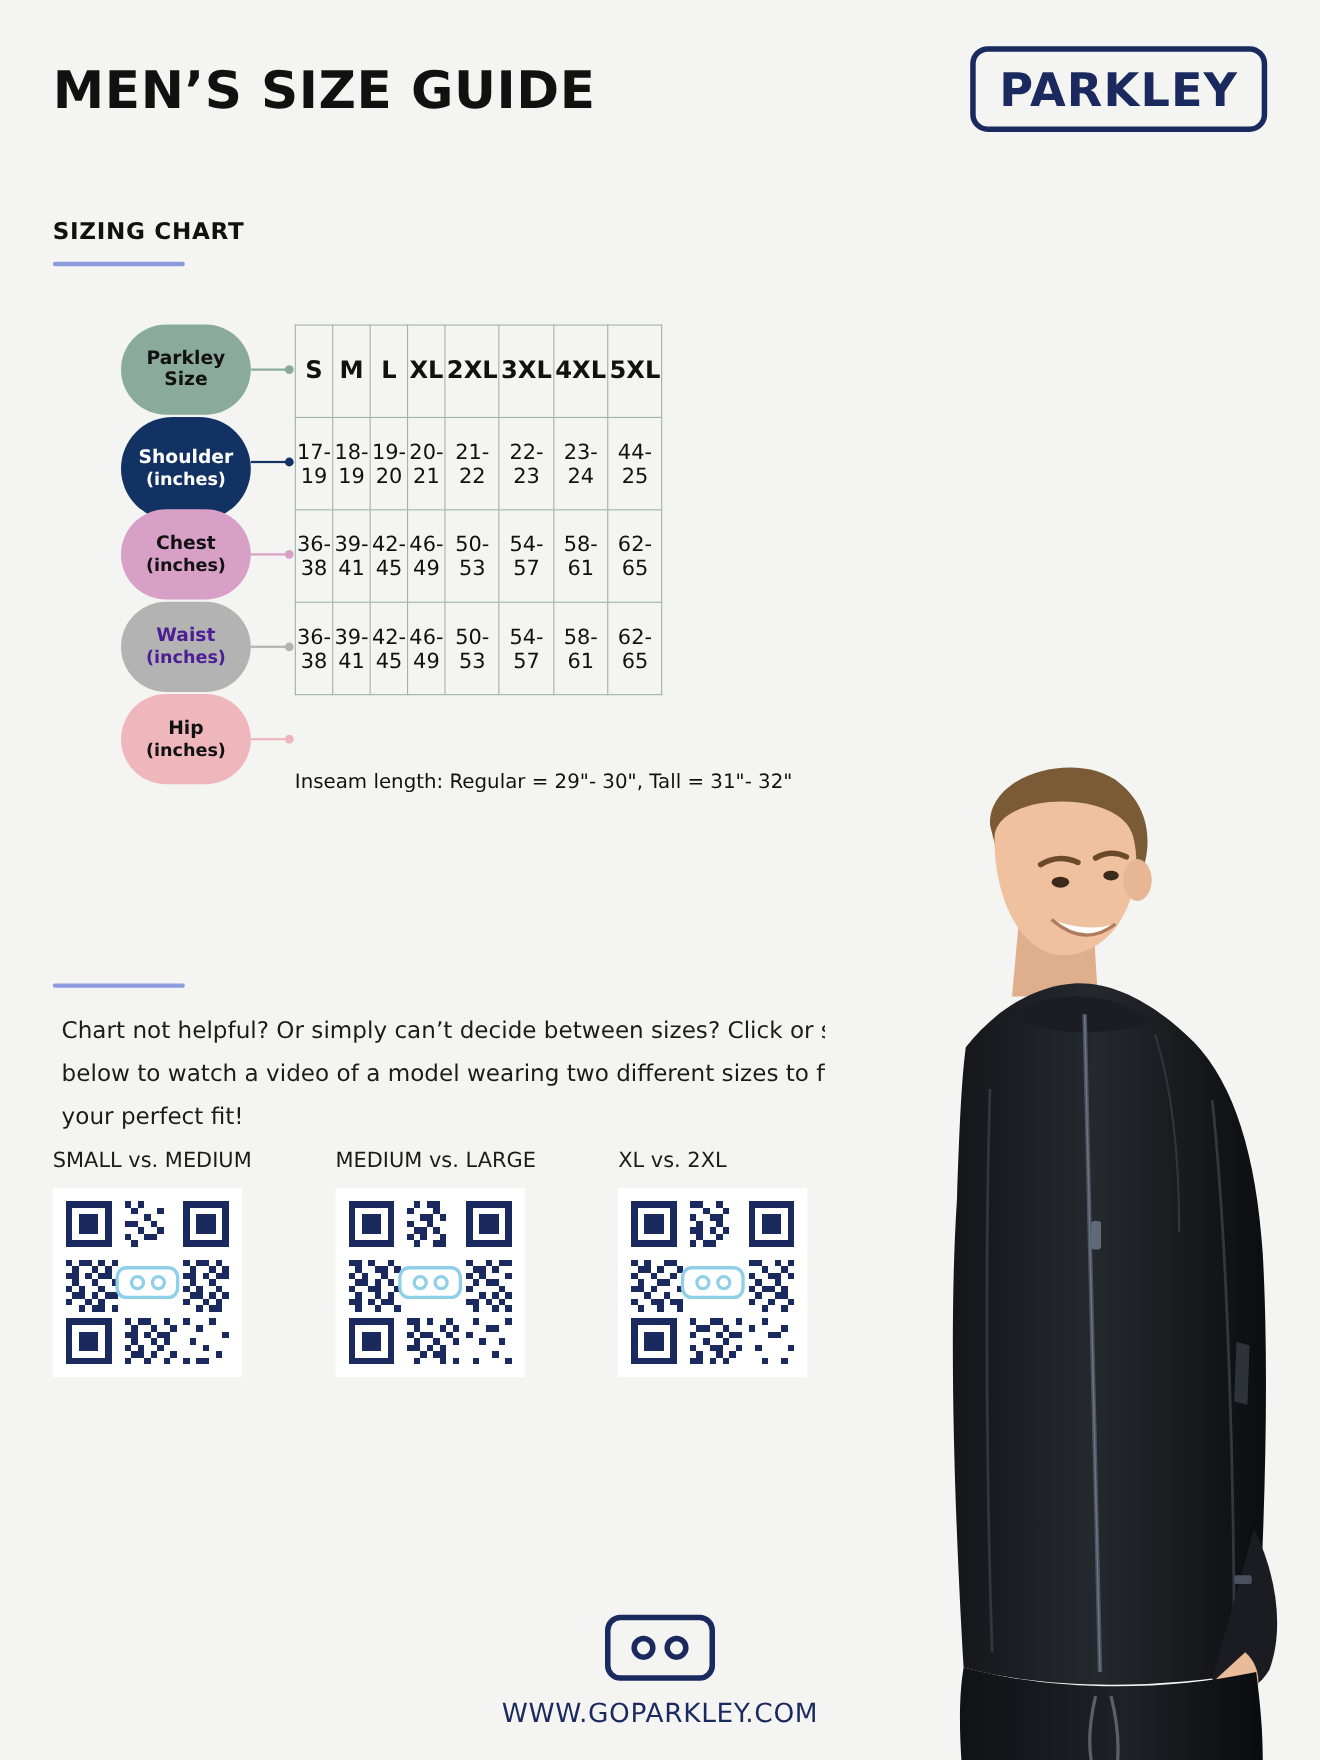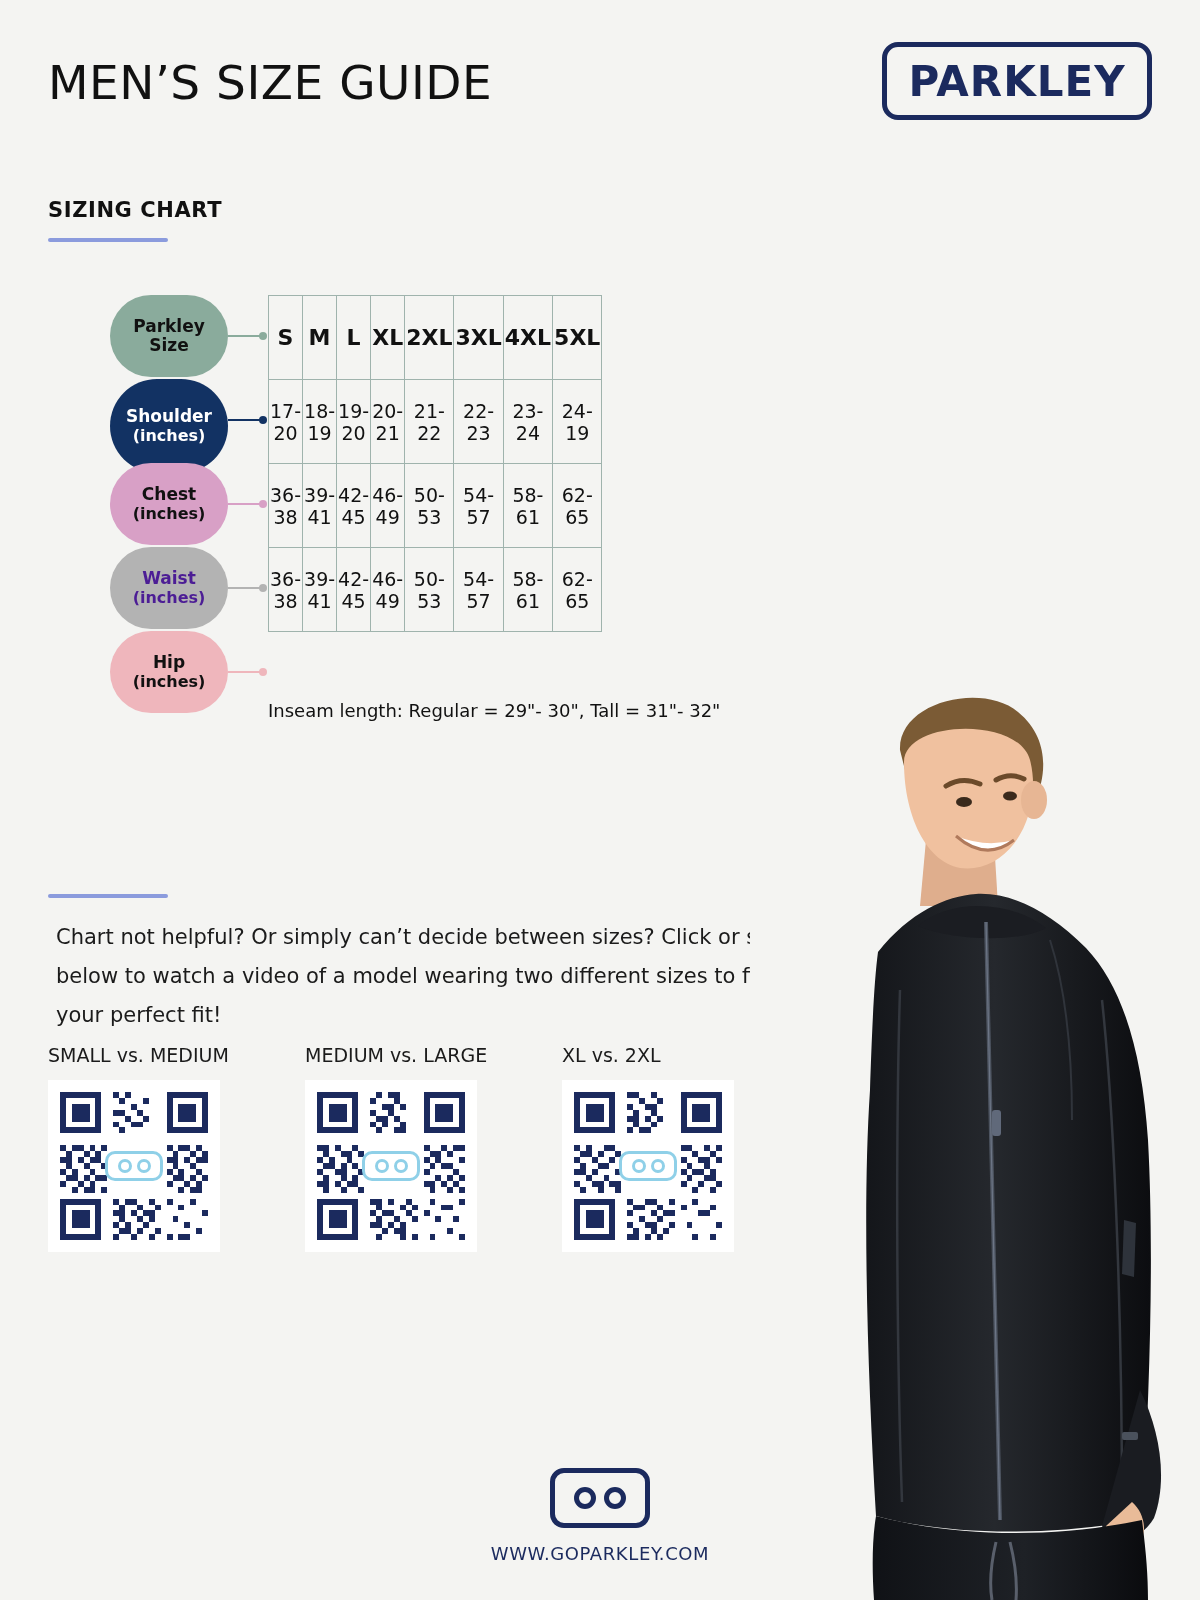--- a/index.html
+++ b/index.html
@@ -15,21 +15,21 @@
     width: 1200px; height: 1600px;
     background: #f4f4f2;
     overflow: hidden;
   }
 
   
   .title {
     position: absolute;
     left: 48px; top: 55px;
     font-size: 47px;
-    font-weight: normal;
+    font-weight: bold;
     letter-spacing: 0.5px;
     color: #111111;
     font-family: "DejaVu Sans", sans-serif;
   }
   .logo-box {
     position: absolute;
     right: 48px; top: 42px;
     width: 270px; height: 78px;
     border: 5px solid #1b2a5e;
     border-radius: 16px;
@@ -193,21 +193,21 @@
   .footer-logo i {
     display: block;
     width: 22px; height: 22px;
     border-radius: 50%;
     border: 5px solid #1b2a5e;
   }
   .footer-url {
     position: absolute;
     left: 0; right: 0; top: 1543px;
     text-align: center;
-    font-size: 18px;
+    font-size: 24px;
     letter-spacing: 0.6px;
     color: #1b2a5e;
     font-family: "DejaVu Sans", sans-serif;
   }
 </style>
 </head>
 <body>
 
 <div class="page">
 
@@ -270,28 +270,28 @@
         <td>S</td>
         <td>M</td>
         <td>L</td>
         <td>XL</td>
         <td>2XL</td>
         <td>3XL</td>
         <td>4XL</td>
         <td>5XL</td>
       </tr>
       <tr>
-        <td>17-20</td>
+        <td>17-19</td>
         <td>18-19</td>
         <td>19-20</td>
         <td>20-21</td>
         <td>21-22</td>
         <td>22-23</td>
         <td>23-24</td>
-        <td>24-19</td>
+        <td>44-25</td>
       </tr>
       <tr>
         <td>36-38</td>
         <td>39-41</td>
         <td>42-45</td>
         <td>46-49</td>
         <td>50-53</td>
         <td>54-57</td>
         <td>58-61</td>
         <td>62-65</td>

